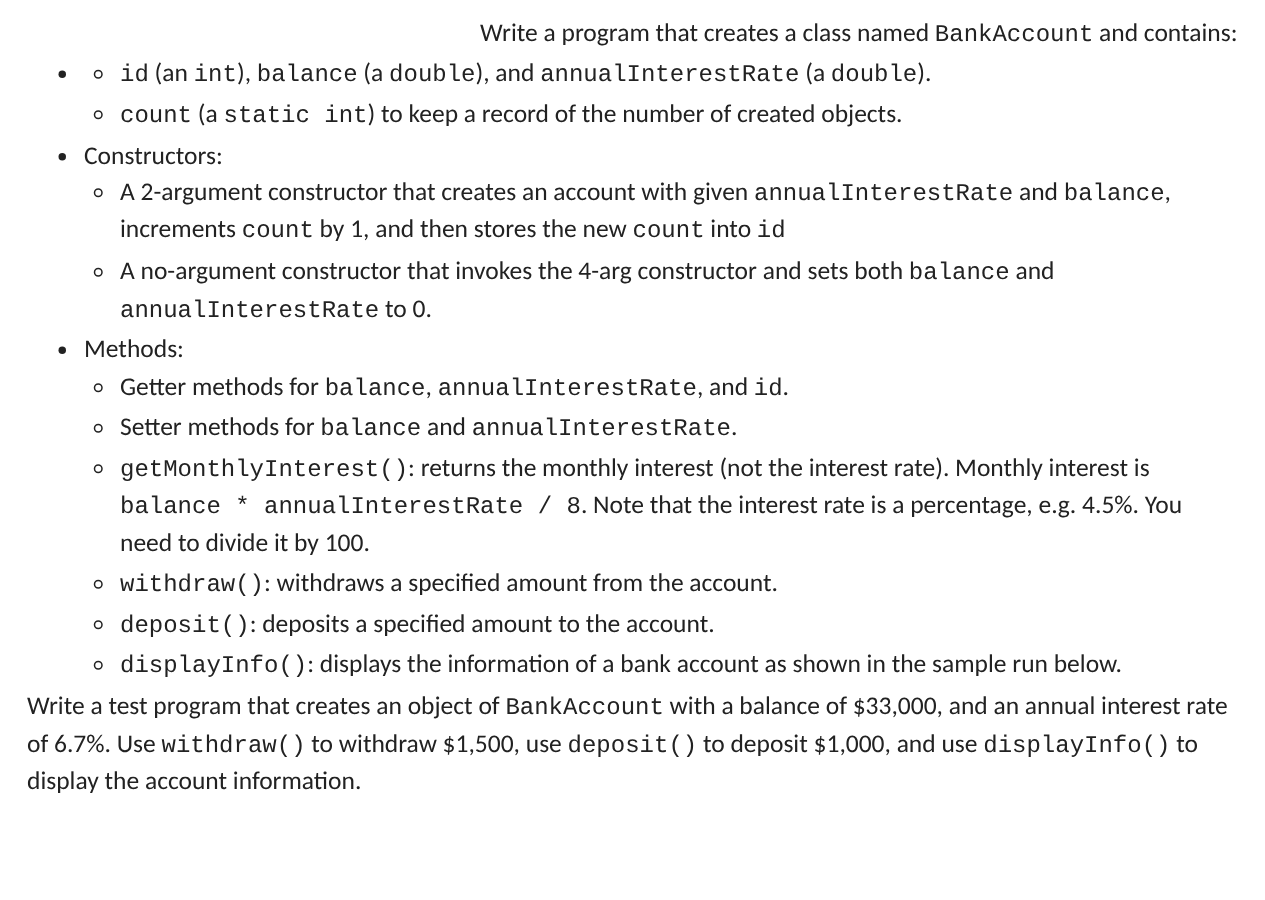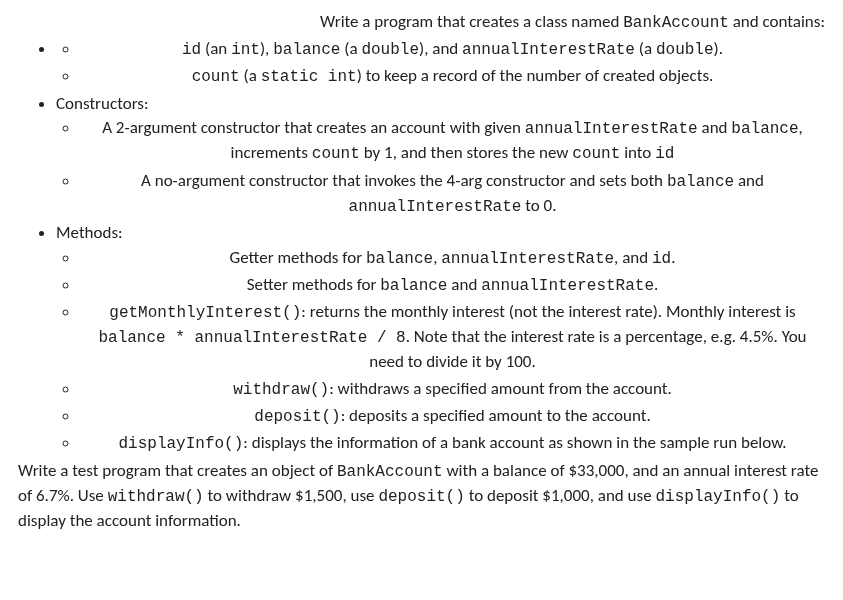--- a/index.html
+++ b/index.html
@@ -22,21 +22,20 @@
     margin: 0 0 0 38px;
     padding: 0;
   }
   ul.bullets > li {
     margin-bottom: 2px;
   }
   ul.circles {
     list-style-type: circle;
     margin: 0 0 0 24px;
     padding: 0;
-    text-align: center;
   }
   ul.circles > li {
     margin-bottom: 2px;
   }
   .intro {
     margin-left: 118px;
     margin-bottom: 2px;
     text-align: right;
   }
   .final {

